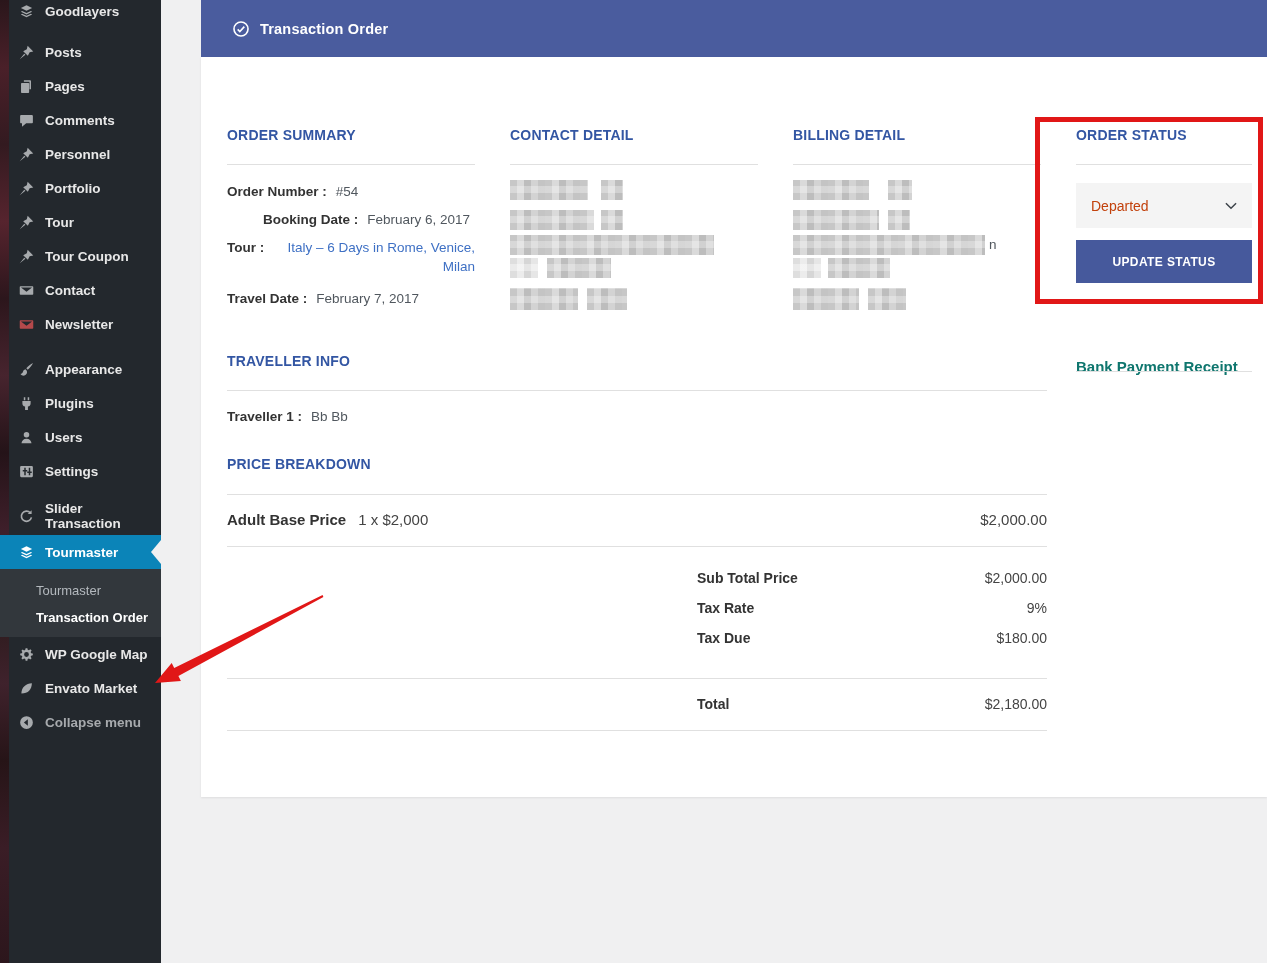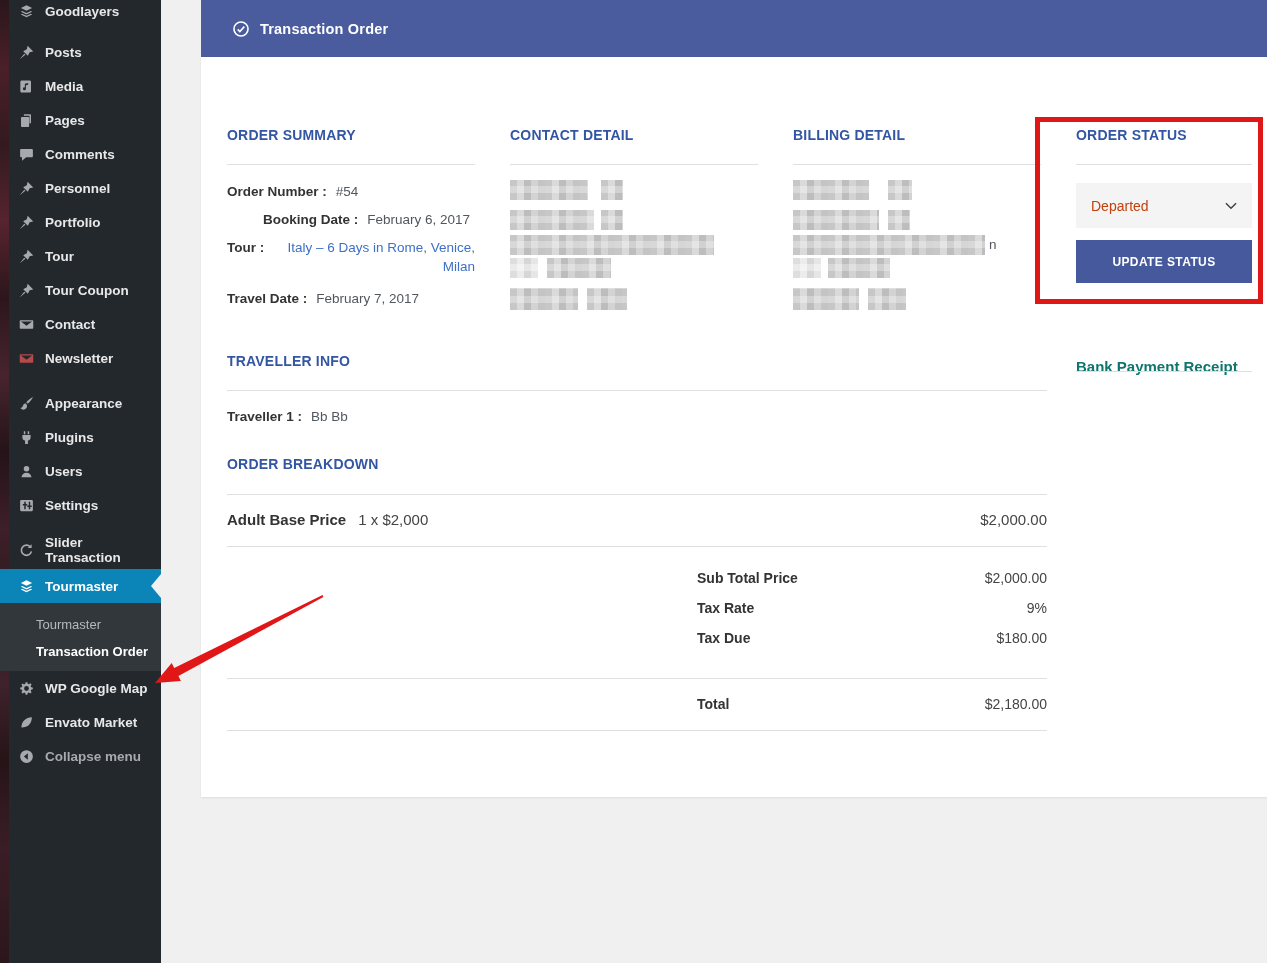--- a/index.html
+++ b/index.html
@@ -151,28 +151,20 @@
           <span class="ico">
             <svg class="ic">
               <use href="#i-pin"></use>
             </svg>
           </span>
           <span>Posts</span>
         </li>
       <li class="mi">
           <span class="ico">
             <svg class="ic">
-              <use href="#i-media"></use>
-            </svg>
-          </span>
-          <span>Media</span>
-        </li>
-      <li class="mi">
-          <span class="ico">
-            <svg class="ic">
               <use href="#i-pages"></use>
             </svg>
           </span>
           <span>Pages</span>
         </li>
       <li class="mi">
           <span class="ico">
             <svg class="ic">
               <use href="#i-comment"></use>
             </svg>
@@ -377,21 +369,21 @@
     <div class="receipt">Bank Payment Receipt</div>
     <div class="hr" style="left:875px;top:314px;width:176px;"></div>
 
     <div class="h" style="left:26px;top:296px;">TRAVELLER INFO</div>
     <div class="hr" style="left:26px;top:333px;width:820px;"></div>
     <div class="row" style="left:26px;top:345px;height:28px;">
       <b>Traveller 1 :</b>
         <span>Bb Bb</span>
     </div>
 
-    <div class="h" style="left:26px;top:399px;">ORDER BREAKDOWN</div>
+    <div class="h" style="left:26px;top:399px;">PRICE BREAKDOWN</div>
     <div class="hr" style="left:26px;top:437px;width:820px;"></div>
     <div class="lineitem" style="top:448px;height:28px;">
       <span class="ld"><b>Adult Base Price</b><span>1 x $2,000</span></span>
       <span>$2,000.00</span>
     </div>
     <div class="hr" style="left:26px;top:489px;width:820px;"></div>
 
     <div class="trow" style="top:506px;height:30px;">
       <b>Sub Total Price</b>
         <span>$2,000.00</span>

